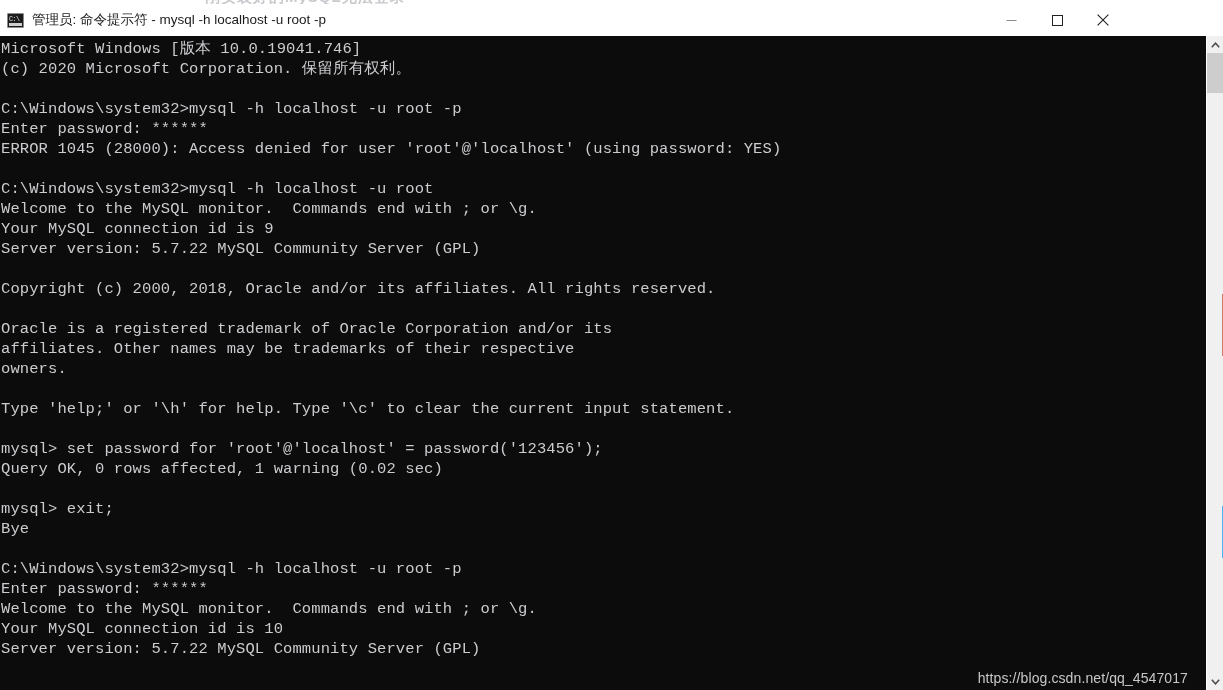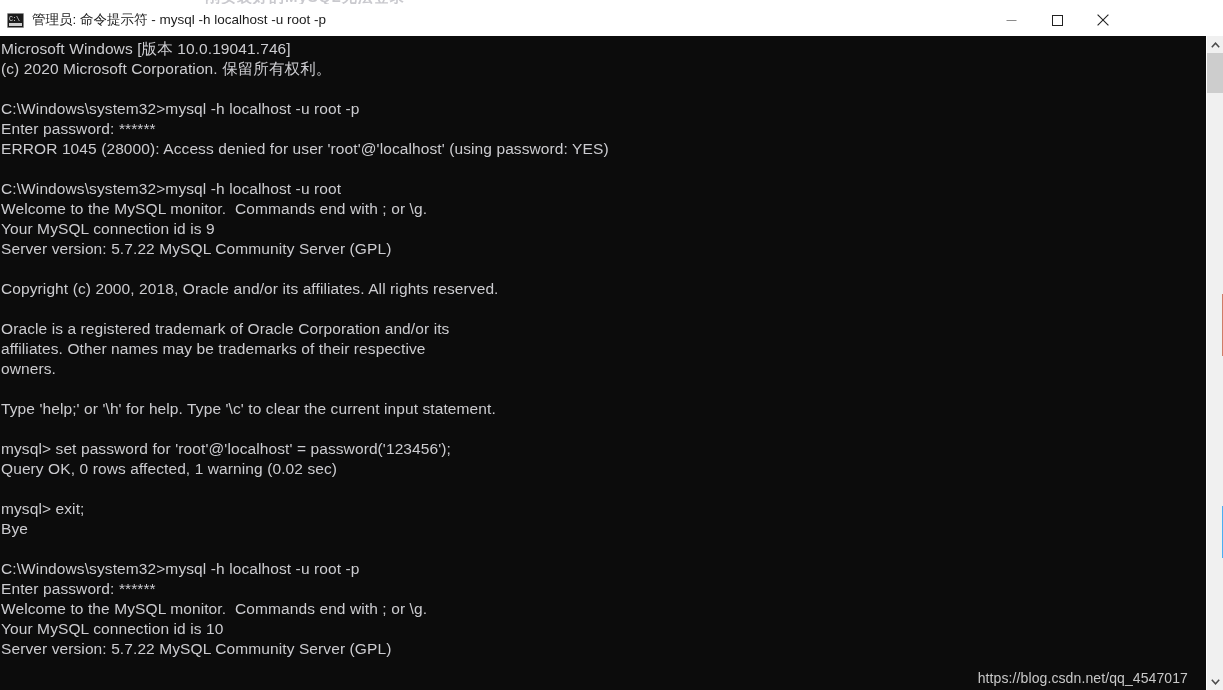--- a/index.html
+++ b/index.html
@@ -110,21 +110,21 @@
     top: 36px;
     width: 1206px;
     height: 654px;
     background: #0c0c0c;
     overflow: hidden;
   }
   .console-lines {
     position: absolute;
     left: 1px;
     top: 3px;
-    font-family: Liberation Sans, sans-serif;
+    font-family: Liberation Mono, monospace;
     font-size: 15.5px;
     line-height: 20px;
     color: #ccccd0;
     white-space: pre;
     letter-spacing: 0.1px;
   }
   .console-lines .line {
     height: 20px;
     white-space: pre;
   }

